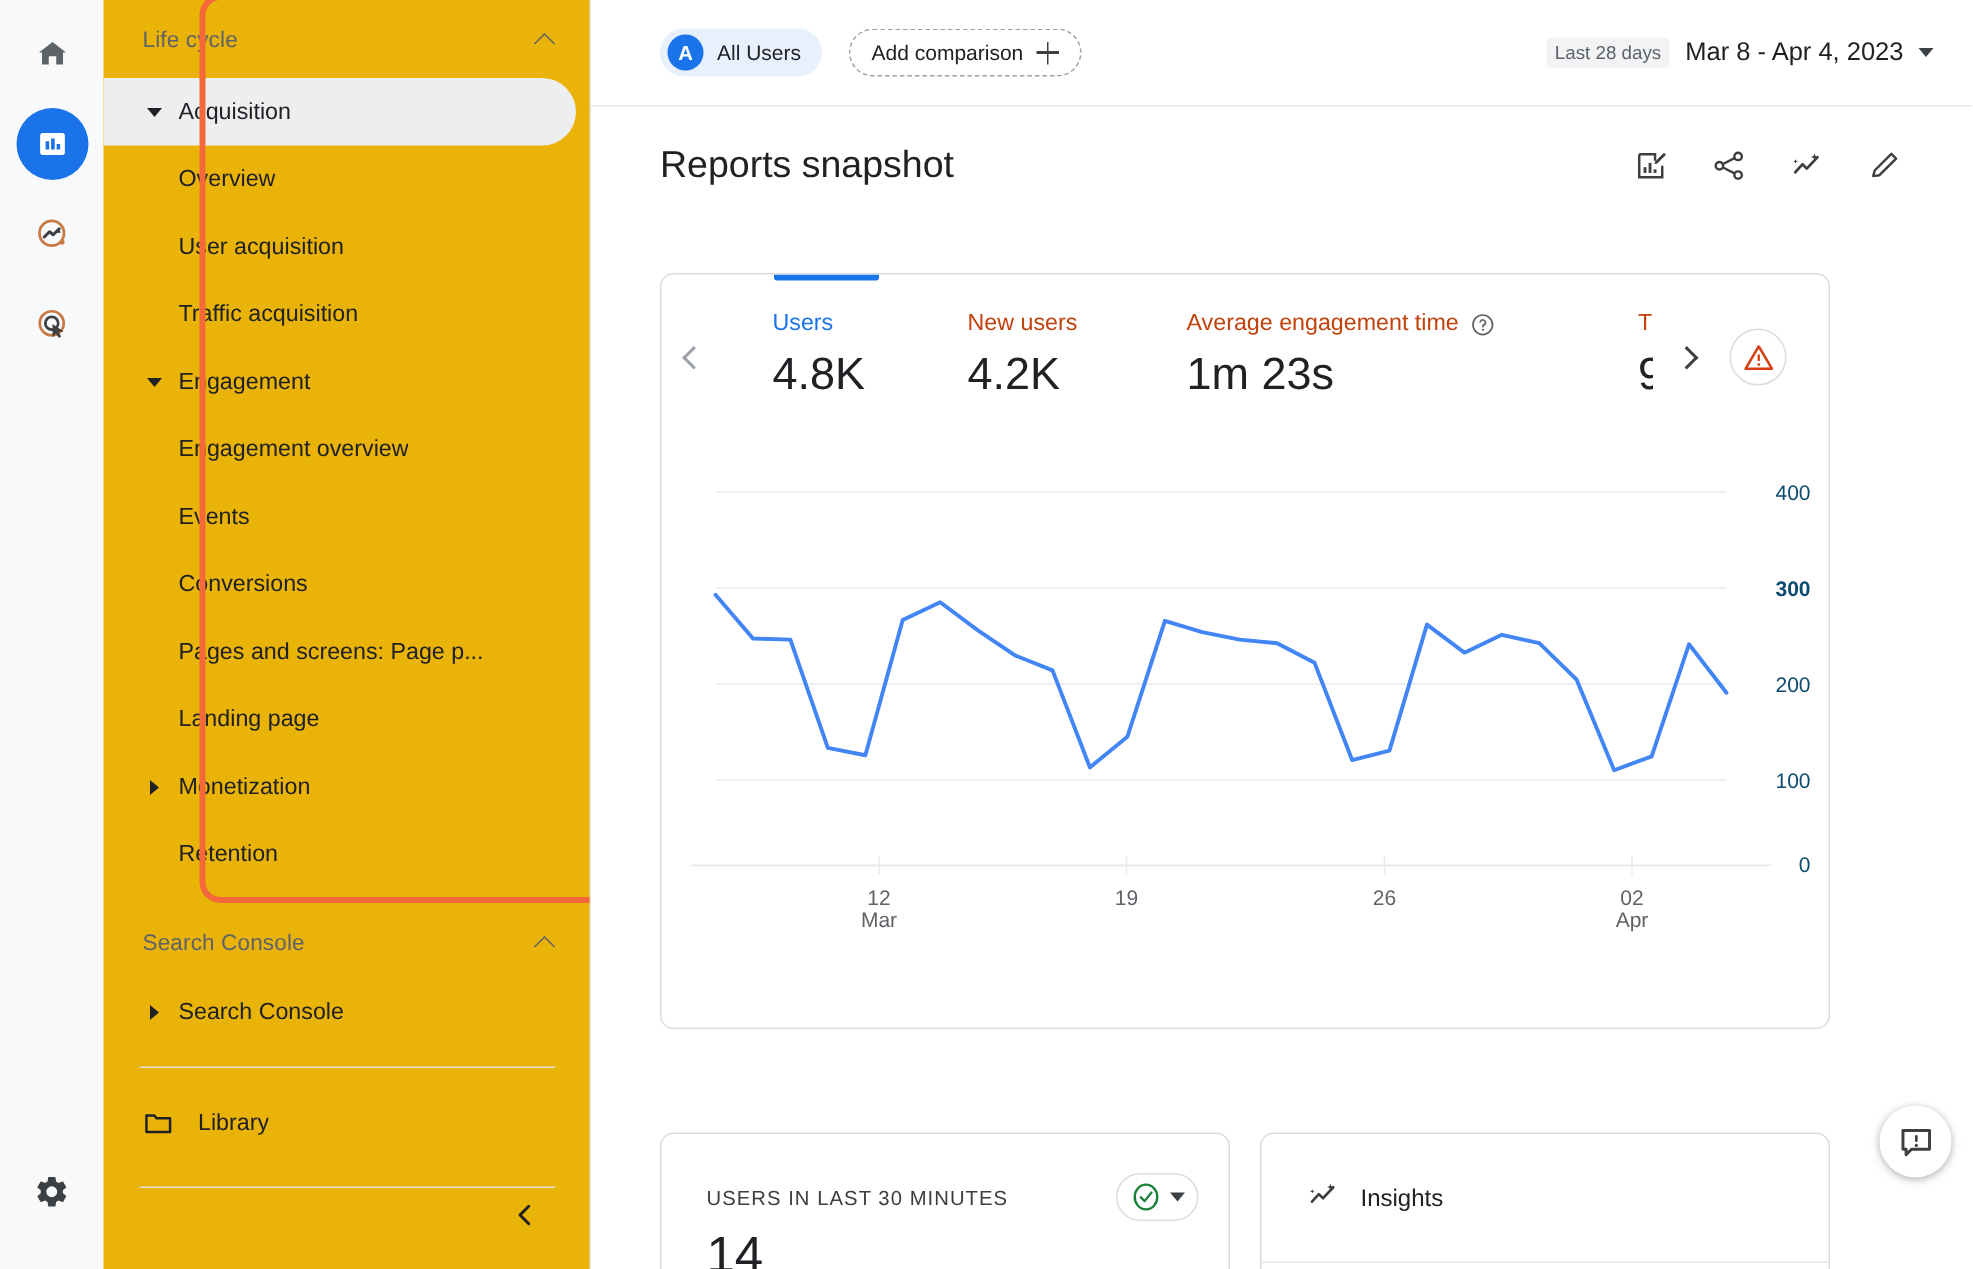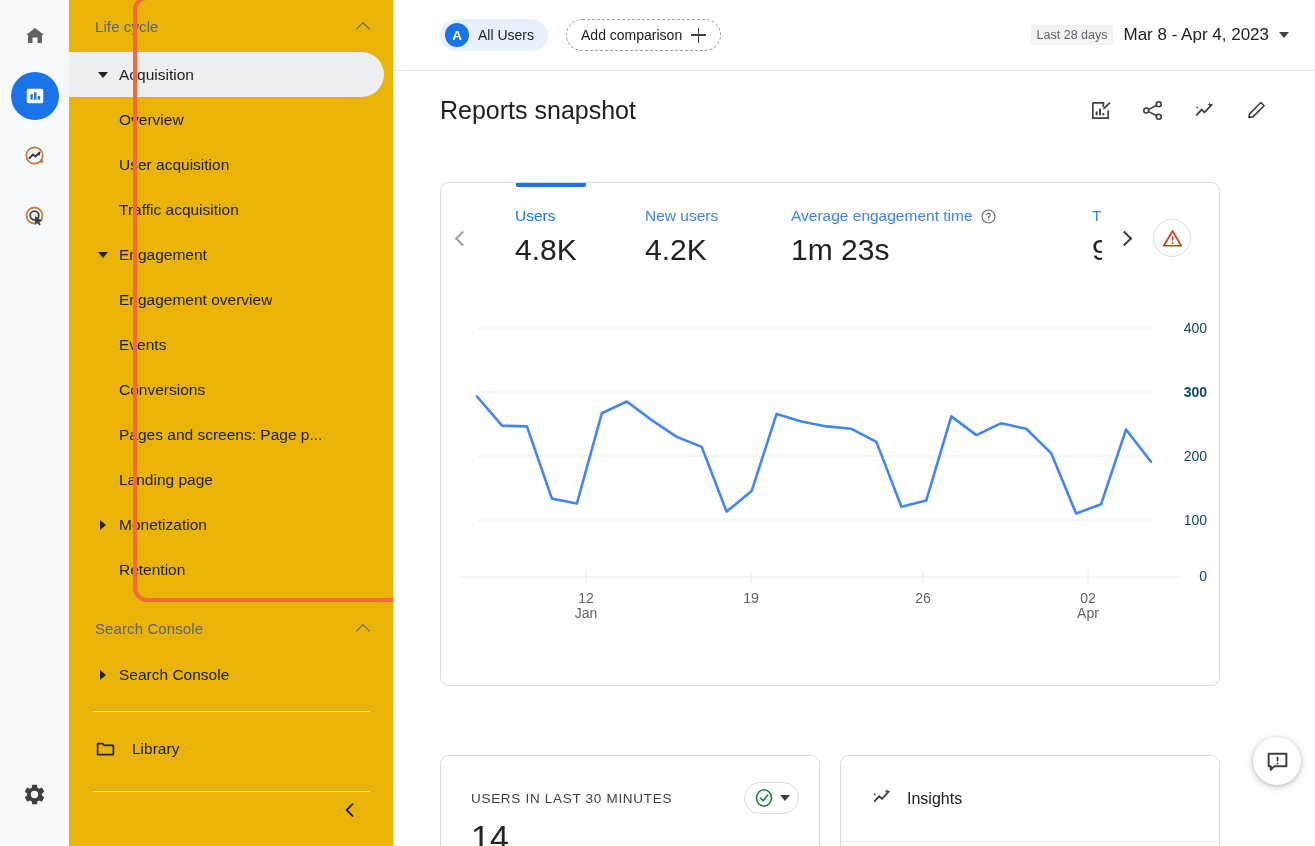--- a/index.html
+++ b/index.html
@@ -163,21 +163,21 @@
   }
   #tab-indicator {
     position: absolute; left: 75px; top: 0; width: 70px; height: 4px;
     background: #1a73e8; border-radius: 0 0 2px 2px;
   }
   .metric-row { position: absolute; top: 24px; left: 0; width: 100%; height: 90px; }
   .metric {
     position: absolute; top: 0;
   }
   .metric .m-label {
-    font-size: 15.5px; color: #3b82f6; white-space: nowrap;
+    font-size: 15.5px; color: #c2410c; white-space: nowrap;
     display: flex; align-items: center; gap: 7px;
   }
   .metric.active .m-label { color: #1a73e8; }
   .metric .m-value {
     font-size: 30px; color: #202124; margin-top: 8px; white-space: nowrap;
   }
   .help-ico { width: 17px; height: 17px; cursor: pointer; }
   .arrow-nav {
     position: absolute; top: 50px; cursor: pointer;
     font-size: 0; width: 22px; height: 22px;
@@ -483,21 +483,21 @@
           <polyline id="chart-line" fill="none" stroke="#4285f4" stroke-width="2.6" stroke-linejoin="round" stroke-linecap="round" points="36.0,93.5 61.0,122.7 85.9,123.4 110.9,195.6 135.9,200.5 160.8,110.3 185.8,98.5 210.7,117.1 235.7,133.9 260.7,143.9 285.6,208.6 310.6,188.1 335.6,110.9 360.5,118.4 385.5,123.4 410.4,125.8 435.4,138.9 460.4,203.7 485.3,197.4 510.3,113.4 535.3,132.1 560.2,120.2 585.2,125.8 610.1,150.1 635.1,210.5 660.1,201.2 685.0,126.5 710.0,158.8"></polyline>
         </svg>
         <div class="ylabel" style="top:17px;">400</div>
         <div class="ylabel" style="top:81px;font-weight:bold;">300</div>
         <div class="ylabel" style="top:145px;">200</div>
         <div class="ylabel" style="top:209px;">100</div>
         <div class="ylabel" style="top:265px;">0</div>
 
         <div class="xlabel" style="left:115px;top:288px;">
           <div>12</div>
-          <div>Jan</div>
+          <div>Mar</div>
         </div>
         <div class="xlabel" style="left:280px;top:288px;">
           <div>19</div>
         </div>
         <div class="xlabel" style="left:452px;top:288px;">
           <div>26</div>
         </div>
         <div class="xlabel" style="left:617px;top:288px;">
           <div>02</div>
           <div>Apr</div>

